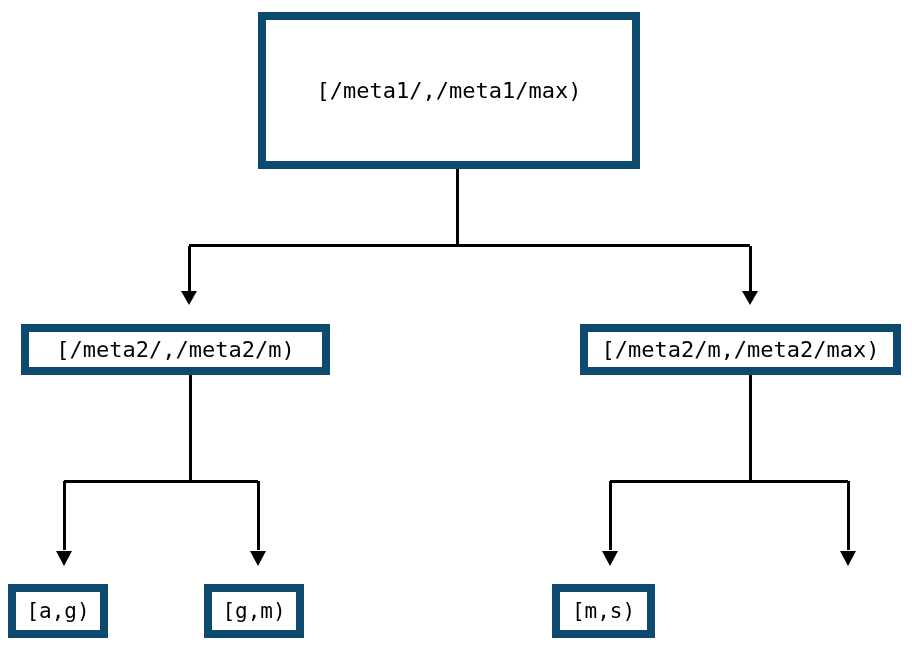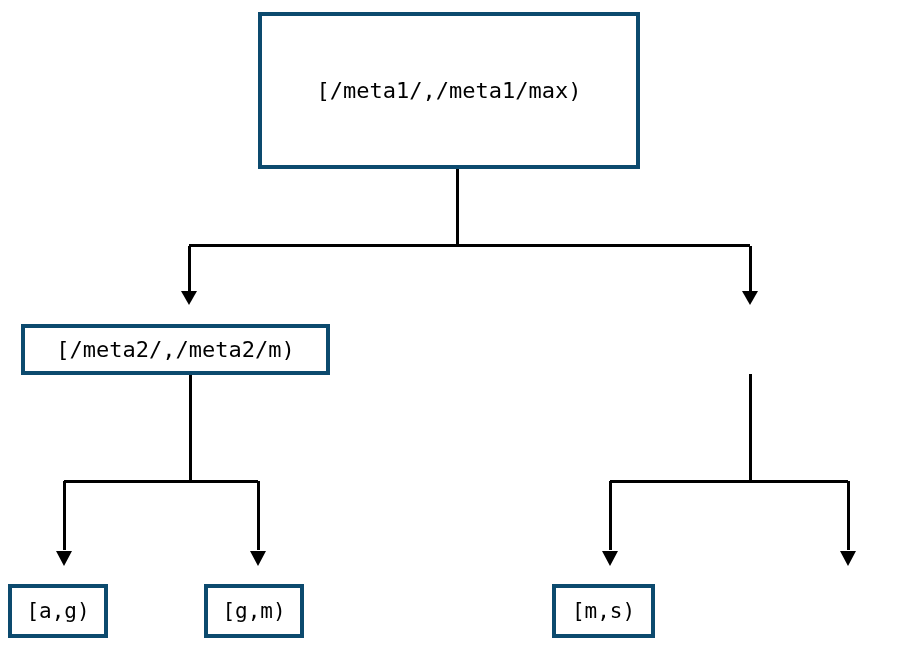--- a/index.html
+++ b/index.html
@@ -20,21 +20,21 @@
   #tree-svg {
     position: absolute;
     left: 0;
     top: 0;
     width: 912px;
     height: 652px;
   }
   .node-box {
     position: absolute;
     box-sizing: border-box;
-    border: 4px solid #0c4a6e;
+    border: 8px solid #0c4a6e;
     background: #ffffff;
     display: flex;
     align-items: center;
     justify-content: center;
     color: #000000;
     font-family: "DejaVu Sans Mono", "Liberation Mono", monospace;
     white-space: pre;
   }
   .node-label {
     font-family: "DejaVu Sans Mono", "Liberation Mono", monospace;
@@ -82,20 +82,23 @@
   </svg>
 
   <div class="node-box level-root" style="left:258px; top:12px; width:382px; height:157px;">
     <span class="node-label">[/meta1/,/meta1/max)</span>
   </div>
 
   <div class="node-box level-mid" style="left:21px; top:324px; width:309px; height:51px;">
     <span class="node-label">[/meta2/,/meta2/m)</span>
   </div>
 
+  <div class="node-box level-mid" style="left:580px; top:324px; width:321px; height:51px;">
+    <span class="node-label">[/meta2/m,/meta2/max)</span>
+  </div>
 
   <div class="node-box level-leaf" style="left:204px; top:584px; width:100px; height:54px;">
     <span class="node-label">[g,m)</span>
   </div>
 
   <div class="node-box level-leaf" style="left:8px; top:584px; width:100px; height:54px;">
     <span class="node-label">[a,g)</span>
   </div>
 
   <div class="node-box level-leaf" style="left:552px; top:584px; width:103px; height:54px;">

